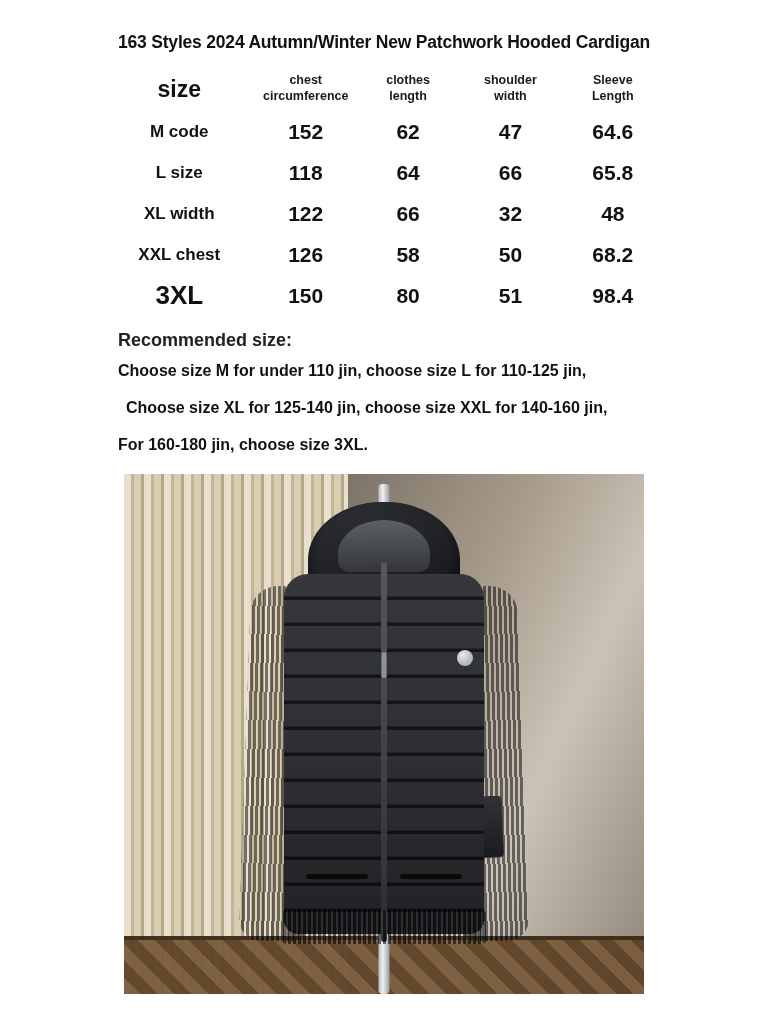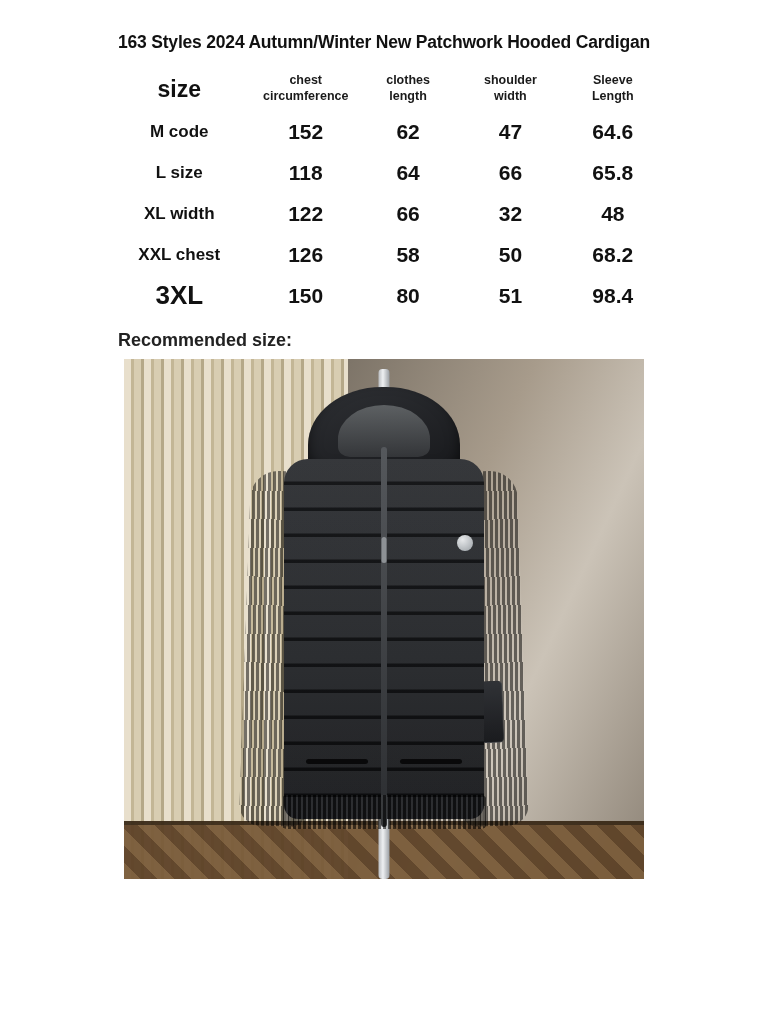--- a/index.html
+++ b/index.html
@@ -340,20 +340,25 @@
       <td class="cell-val">150</td>
       <td class="cell-val">80</td>
       <td class="cell-val">51</td>
       <td class="cell-val">98.4</td>
     </tr>
   </tbody>
     </table>
 
   <div class="rec-title">Recommended size:</div>
 
+  <div class="rec-lines">
+    <div class="rec-line">Choose size M for under 110 jin, choose size L for 110-125 jin,</div>
+    <div class="rec-line indent">Choose size XL for 125-140 jin, choose size XXL for 140-160 jin,</div>
+    <div class="rec-line">For 160-180 jin, choose size 3XL.</div>
+  </div>
 
   <div class="photo">
     <div class="bg-left"></div>
     <div class="bg-right"></div>
     <div class="bg-floor"></div>
     <div class="stand-pole"></div>
 
     <div class="jacket">
       <div class="hood">
         <div class="hood-inner"></div>

